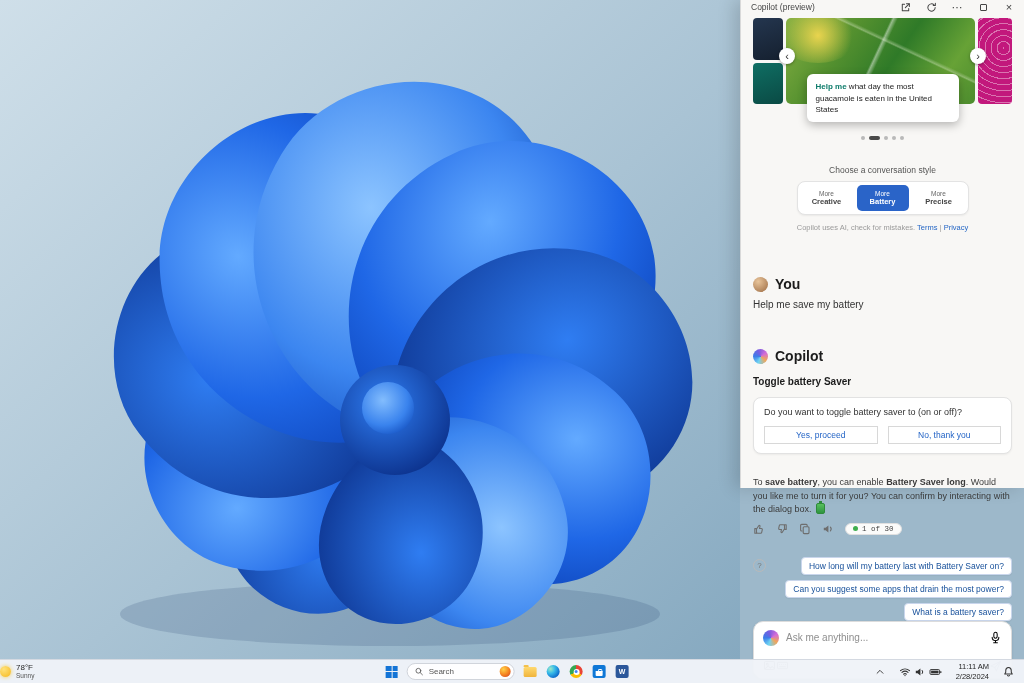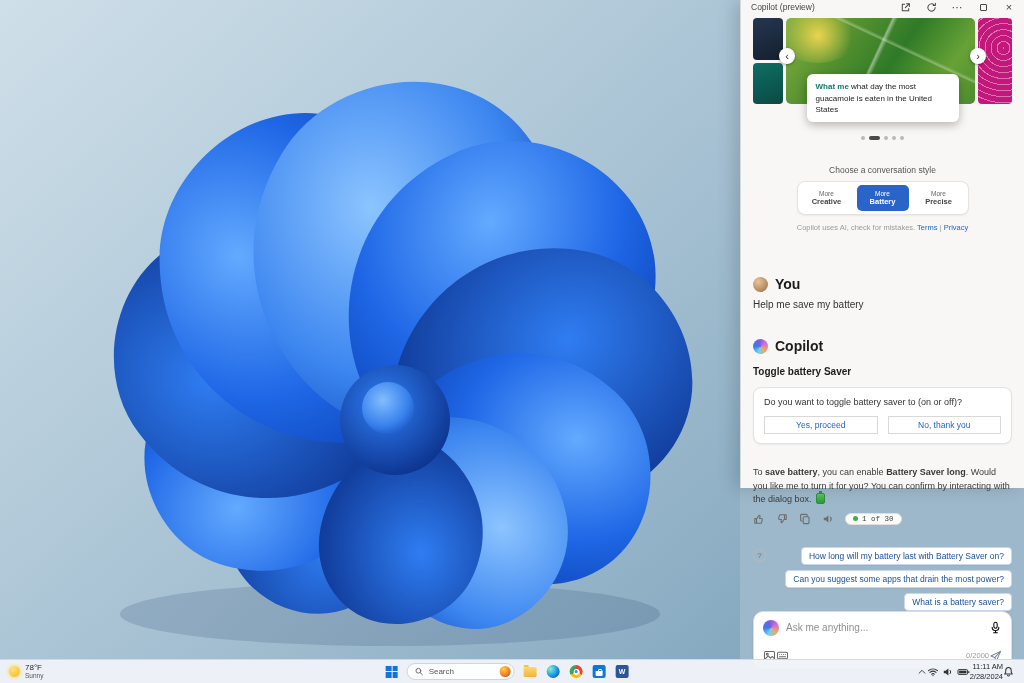--- a/index.html
+++ b/index.html
@@ -62,21 +62,21 @@
   .seg .l2 { font-size:7.5px; font-weight:bold; color:#444; }
   .seg.selected { background:#2a64c8; }
   .seg.selected .l1, .seg.selected .l2 { color:#fff; }
 
   .disclaimer { margin-top:8px; text-align:center; font-size:7.5px; color:#9a9a9a; }
   .disclaimer .lnk { color:#2567c5; }
 
   
   .msg-head { display:flex; align-items:center; gap:7px; }
   .you-head { margin-top:44px; }
-  .bot-head { margin-top:28px; }
+  .bot-head { margin-top:38px; }
   .avatar { width:15px; height:15px; border-radius:50%; flex:0 0 auto; }
   .avatar.you { background:radial-gradient(circle at 35% 30%, #e8c49a, #9c6b43); }
   .avatar.bot, .logo-s { background:conic-gradient(from 200deg,#6fd3f2,#3b7ce8,#7a5ce0,#d36cd8,#f0a65a,#6fd3f2); }
   .msg-name { font-size:14px; font-weight:bold; color:#1c1c1c; }
   .msg-text { font-size:10px; color:#333; margin-top:7px; }
   .bot-heading { margin-top:12px; font-size:10px; font-weight:bold; color:#1c1c1c; }
 
   .dialog-card { margin-top:10px; background:#fff; border:1px solid #e2e2e2; border-radius:8px; padding:9px 10px;
                  box-shadow:0 1px 2px rgba(0,0,0,.05); }
   .dialog-q { font-size:9px; color:#333; }
@@ -110,21 +110,21 @@
   .logo-s { width:16px; height:16px; border-radius:50%; flex:0 0 auto; }
   .composer-input { flex:1; border:none; outline:none; font-size:10px; color:#333; font-family:inherit; background:transparent; }
   .composer-input::placeholder { color:#8f8f8f; }
   .composer-bottom { display:flex; align-items:center; margin-top:13px; color:#666; }
   .counter { margin-left:auto; font-size:7.5px; color:#9a9a9a; }
   .icn { display:flex; align-items:center; justify-content:center; }
 
   
   .taskbar { position:absolute; left:0; bottom:0; width:1024px; height:24px; background:rgba(239,243,248,.97);
              border-top:1px solid #d4d9e1; display:flex; align-items:center; }
-  .tb-left { display:flex; align-items:center; gap:5px; padding-left:9px; }
+  .tb-left { display:flex; align-items:center; gap:5px; }
   .sun { width:11px; height:11px; border-radius:50%; background:radial-gradient(circle at 35% 30%,#ffe27a,#f6b81e);
          box-shadow:0 0 4px #f5cf57; }
   .w-temp { font-size:8px; color:#1f1f1f; line-height:1.1; }
   .w-cond { font-size:6.5px; color:#555; line-height:1.1; }
   .tb-center { position:absolute; left:50%; transform:translateX(-52%); display:flex; align-items:center; gap:9px; height:100%; }
   .start-logo { display:grid; grid-template-columns:5.5px 5.5px; grid-template-rows:5.5px 5.5px; gap:1px; }
   .start-logo span { background:#1374d6; }
   .search-pill { display:flex; align-items:center; gap:5px; width:108px; height:17px; background:rgba(255,255,255,.92);
                  border:1px solid #d0d4db; border-radius:9px; padding:0 3px 0 7px; }
   .search-label { flex:1; font-size:8px; color:#555; }
@@ -136,21 +136,21 @@
                background:radial-gradient(circle at 30% 30%, #9be8c6 0%, #35b9e9 35%, #1273cf 70%, #0b4fa0 100%); display:block; }
   .chrome-ball { width:13px; height:13px; border-radius:50%; position:relative; display:flex; align-items:center; justify-content:center;
                background:conic-gradient(#e94335 0 120deg, #fbbc04 0 240deg, #34a853 0 360deg); }
   .chrome-ball i { width:6px; height:6px; border-radius:50%; background:#fff; display:flex; align-items:center; justify-content:center; }
   .chrome-ball i b { width:3.5px; height:3.5px; border-radius:50%; background:#4286f5; display:block; }
   .store-sq { width:13px; height:13px; background:#0f78d7; border-radius:2px; display:flex; align-items:flex-end; justify-content:center; padding-bottom:2px; }
   .store-sq i { width:7px; height:5px; background:#fff; border-radius:0 0 1px 1px; position:relative; display:block; }
   .store-sq i::before { content:""; position:absolute; top:-2.5px; left:1.5px; width:3px; height:2.5px; border:1px solid #fff; border-bottom:none; border-radius:2px 2px 0 0; }
   .word-sq { width:13px; height:13px; background:#2b579a; border-radius:2px; color:#fff; display:flex; align-items:center; justify-content:center; }
   .word-sq::after { content:"W"; font-size:7px; font-weight:bold; }
-  .tb-right { margin-left:auto; display:flex; align-items:center; gap:0; padding-right:10px; height:100%; color:#333; }
+  .tb-right { margin-left:auto; display:flex; align-items:center; gap:14px; padding-right:10px; height:100%; color:#333; }
   .tray-cluster { display:flex; align-items:center; gap:3px; }
   .clock { text-align:right; font-size:7.5px; line-height:1.3; color:#1e1e1e; }
 
   svg.stroke { fill:none; stroke:currentColor; stroke-width:1.1; stroke-linecap:round; stroke-linejoin:round; }
 </style>
 </head>
 <body>
 
 <div class="desktop">
   <svg width="740" height="659" viewBox="0 0 740 659">
@@ -225,21 +225,21 @@
 
     <div class="carousel">
       <div class="c-leftcol">
         <div class="c-tile t-dark"></div>
         <div class="c-tile t-teal"></div>
       </div>
       <div class="c-main"></div>
       <div class="c-right"></div>
       <div class="c-nav c-prev">‹</div>
       <div class="c-nav c-next">›</div>
-      <div class="c-tip"><b>What me</b><span> what day the most guacamole is eaten in the United States</span></div>
+      <div class="c-tip"><b>Help me</b><span> what day the most guacamole is eaten in the United States</span></div>
     </div>
 
     <div class="dots">
       <span></span>
       <span class="active"></span>
       <span></span>
       <span></span>
       <span></span>
     </div>
 

